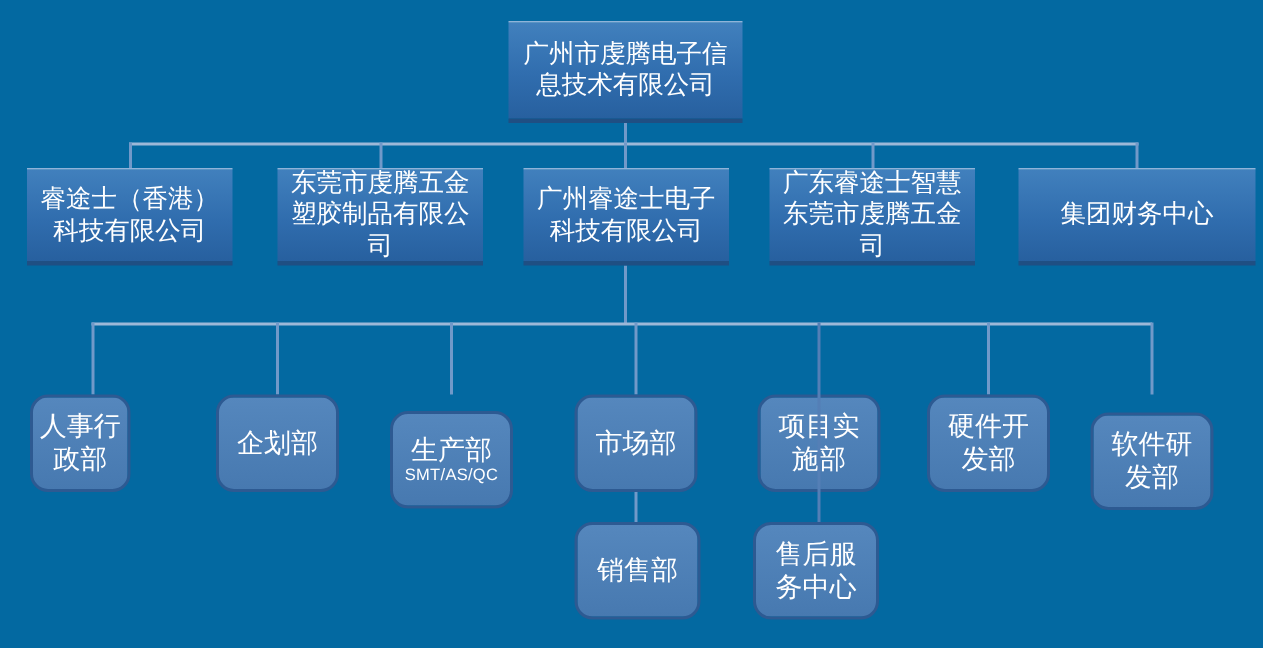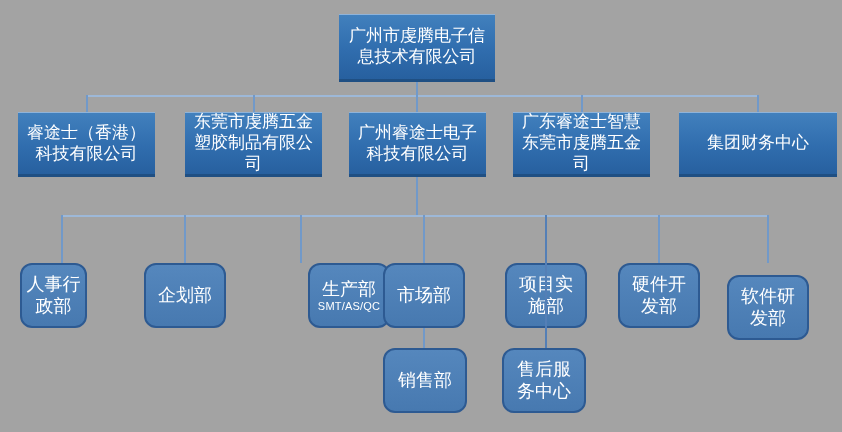--- a/index.html
+++ b/index.html
@@ -1,19 +1,19 @@
 <!DOCTYPE html>
 <html><head>
 <meta charset="utf-8">
 <style>
   html,body{margin:0;padding:0;background:#fff;}
   #stage{
     position:relative;
     width:842px;height:432px;
-    background:#a3a3a3;
+    background:#0369a1;
     font-family:"Liberation Sans","DejaVu Sans",sans-serif;
     overflow:hidden;
   }
   
   .box{
     position:absolute;
     display:flex;align-items:center;justify-content:center;
     text-align:center;
     color:#ffffff;
     font-size:17px;
@@ -47,21 +47,21 @@
 
   
   #n-root{left:339px;top:14px;width:156px;height:68px;}
   #n-l2-0{left:18px; top:112px;width:137px;height:65px;}
   #n-l2-1{left:185px;top:112px;width:137px;height:65px;}
   #n-l2-2{left:349px;top:112px;width:137px;height:65px;}
   #n-l2-3{left:513px;top:112px;width:137px;height:65px;}
   #n-l2-4{left:679px;top:112px;width:158px;height:65px;}
   #n-l3-0{left:20px; top:263px;width:67px;height:65px;}
   #n-l3-1{left:144px;top:263px;width:82px;height:65px;}
-  #n-l3-2{left:260px;top:263px;width:82px;height:65px;margin-left:48px;}
+  #n-l3-2{left:260px;top:274px;width:82px;height:65px;}
   #n-l3-3{left:383px;top:263px;width:82px;height:65px;}
   #n-l3-4{left:505px;top:263px;width:82px;height:65px;}
   #n-l3-5{left:618px;top:263px;width:82px;height:65px;}
   #n-l3-6{left:727px;top:263px;width:82px;height:65px;margin-top:12px;}
   #n-l4-0{left:383px;top:348px;width:84px;height:65px;}
   #n-l4-1{left:502px;top:348px;width:84px;height:65px;}
 </style>
 </head>
 <body>
 

